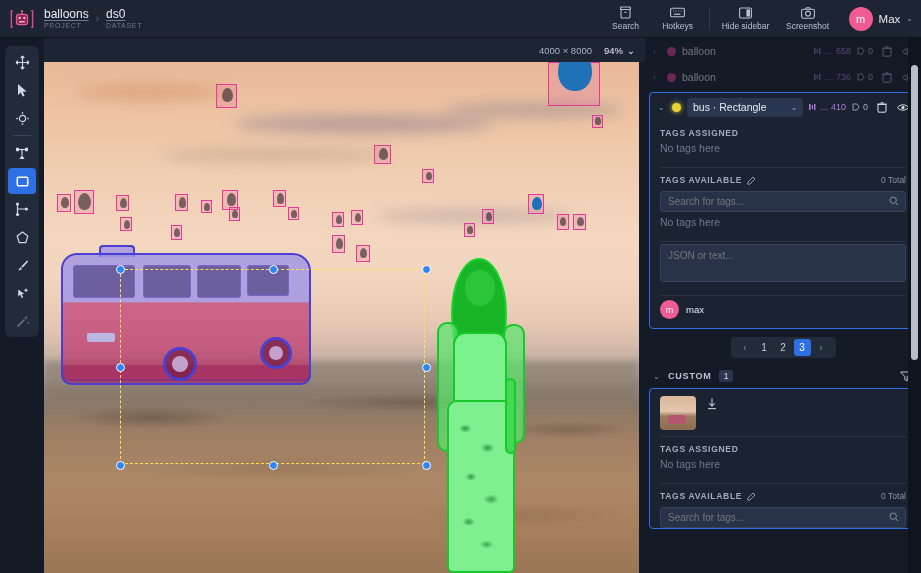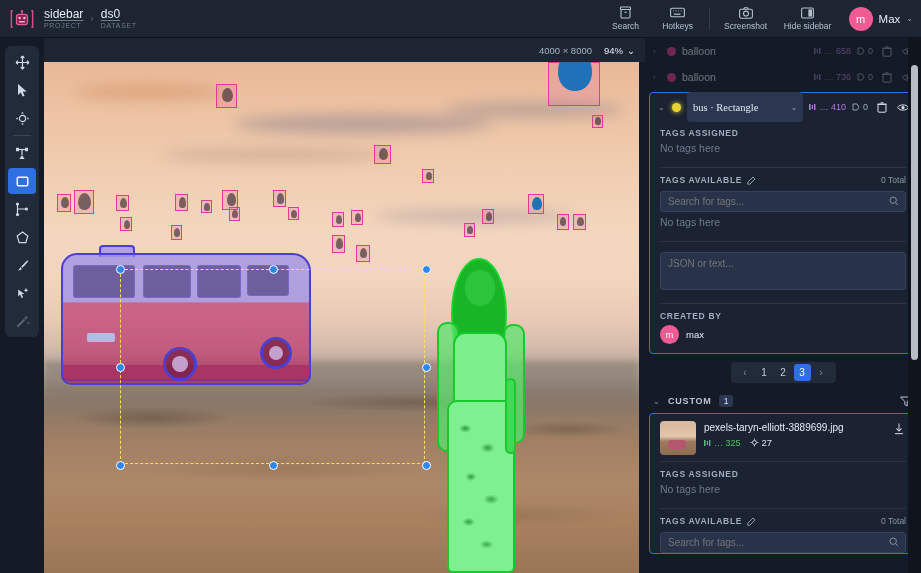--- a/index.html
+++ b/index.html
@@ -230,21 +230,21 @@
     padding: 0 6px 0 8px; gap: 6px; cursor: pointer;
   }
   .obj-row.dimmed { opacity: .42; }
   .twisty { font-size: 8px; color: #8b96a6; width: 8px; }
   .dot { width: 9px; height: 9px; border-radius: 50%; }
   .obj-name {
     flex: 1; font-size: 10.5px; color: #dfe6ef;
   }
   .obj-select {
     flex: 1; display: flex; align-items: center; justify-content: space-between;
-    background: #2b3750; border-radius: 4px; padding: 0 6px; height: 30px; font-family: Liberation Serif, serif;
+    background: #2b3750; border-radius: 4px; padding: 0 6px; height: 19px;
   }
   .obj-select .nm { font-size: 10.5px; color: #e4eaf2; }
   .meta-id { font-size: 9px; color: #b07ae0; display: flex; align-items: center; gap: 3px; }
   .meta-ct { font-size: 9px; color: #9fabbb; display: flex; align-items: center; gap: 3px; }
   .icon-btn { width: 15px; height: 15px; display: flex; align-items: center; justify-content: center; color: #9fabbb; cursor: pointer; }
 
   .card {
     margin: 0 4px; border: 1px solid #2f6fe4; border-radius: 4px;
     background: #1b2333;
   }
@@ -266,21 +266,21 @@
   .search-wrap .mag {
     position: absolute; right: 17px; top: 11px; color: #8590a1; font-size: 10px; pointer-events: none;
   }
   .kv {
     display: flex; justify-content: space-between; align-items: center;
     padding: 3px 10px 0; font-size: 10.5px;
   }
   .kv .k { color: #b9c3d0; }
   .kv .v { color: #dde4ed; }
   .ta {
-    width: calc(100% - 20px); margin: 10px 10px 9px; height: 38px;
+    width: calc(100% - 20px); margin: 2px 10px 9px; height: 38px;
     background: #28334a; border: 1px solid #36425c; border-radius: 3px;
     color: #8d99ab; font-size: 10px; padding: 5px 7px; resize: none;
     font-family: "Liberation Sans", sans-serif;
   }
   .creator { display: flex; align-items: center; gap: 7px; padding: 4px 10px 9px; }
   .av-sm {
     width: 19px; height: 19px; border-radius: 50%; background: #ef5b92;
     color: #fff; font-size: 9px; display: flex; align-items: center; justify-content: center;
   }
   .cr-name { font-size: 9.5px; color: #e2e9f2; line-height: 1.25; }
@@ -352,21 +352,21 @@
           <circle cx="13" cy="3.5" r="1.2" fill="#e75a96"></circle>
           <circle cx="10.4" cy="11" r="1.4" fill="#f7b6d2"></circle>
           <circle cx="15.6" cy="11" r="1.4" fill="#f7b6d2"></circle>
           <rect x="9.8" y="14.2" width="6.4" height="1.5" rx="0.6" fill="#f7b6d2"></rect>
         </svg>
       </span>
     </div>
 
     <div class="crumbs">
       <div class="crumb">
-        <span class="crumb-name">sidebar</span>
+        <span class="crumb-name">balloons</span>
         <span class="crumb-sub">PROJECT</span>
       </div>
       <span class="crumb-sep">›</span>
       <div class="crumb">
         <span class="crumb-name">ds0</span>
         <span class="crumb-sub">DATASET</span>
       </div>
     </div>
 
     <div class="topbar-right">
@@ -389,36 +389,36 @@
               <line x1="8.2" y1="4" x2="9" y2="4" stroke="#b6c1cf" stroke-width="1.2"></line>
               <line x1="10.8" y1="4" x2="11.6" y2="4" stroke="#b6c1cf" stroke-width="1.2"></line>
               <line x1="4" y1="7.2" x2="10.4" y2="7.2" stroke="#b6c1cf" stroke-width="1.2"></line>
             </svg>
         </span>
         <span class="tb-label">Hotkeys</span>
       </div>
       <div class="tb-divider"></div>
       <div class="tb-item wide">
         <span class="tb-icon">
+          <svg width="13" height="12" viewBox="0 0 13 12">
+              <rect x="0.6" y="1" width="11.8" height="10" rx="1.4" stroke="#b6c1cf" fill="none" stroke-width="1.1"></rect>
+              <rect x="7.4" y="2.4" width="3.6" height="7.2" fill="#b6c1cf"></rect>
+            </svg>
+        </span>
+        <span class="tb-label">Hide sidebar</span>
+      </div>
+      <div class="tb-item wide">
+        <span class="tb-icon">
           <svg width="14" height="12" viewBox="0 0 14 12">
               <rect x="0.6" y="2.2" width="12.8" height="9" rx="1.6" stroke="#b6c1cf" fill="none" stroke-width="1.1"></rect>
               <path d="M4.6 2.2 L5.5 0.8 L8.5 0.8 L9.4 2.2" stroke="#b6c1cf" fill="none" stroke-width="1.1"></path>
               <circle cx="7" cy="6.6" r="2.5" stroke="#b6c1cf" fill="none" stroke-width="1.1"></circle>
             </svg>
         </span>
         <span class="tb-label">Screenshot</span>
-      </div>
-      <div class="tb-item wide">
-        <span class="tb-icon">
-          <svg width="13" height="12" viewBox="0 0 13 12">
-              <rect x="0.6" y="1" width="11.8" height="10" rx="1.4" stroke="#b6c1cf" fill="none" stroke-width="1.1"></rect>
-              <rect x="7.4" y="2.4" width="3.6" height="7.2" fill="#b6c1cf"></rect>
-            </svg>
-        </span>
-        <span class="tb-label">Hide sidebar</span>
       </div>
       <div class="user-block">
         <span class="avatar">m</span>
         <span class="user-name">Max</span>
         <span class="caret">⌄</span>
       </div>
     </div>
   </div>
 
   <div class="left-rail">
@@ -778,23 +778,20 @@
               <line x1="6.6" y1="6.6" x2="9.2" y2="9.2" stroke="#8590a1" stroke-width="1"></line>
             </svg>
         </span>
       </div>
       <div class="empty-text">No tags here</div>
       <div class="divider"></div>
 
       <textarea class="ta" placeholder="JSON or text..." style=""></textarea>
       <div class="divider" style="margin-top:0;"></div>
 
-      <div class="sect">
-        <div class="sect-title">CREATED BY</div>
-      </div>
       <div class="creator">
         <span class="av-sm">m</span>
         <span>
           <div class="cr-name">max</div>
         </span>
       </div>
     </div>
 
     <div class="pager">
       <div class="pager-inner">
@@ -815,40 +812,20 @@
             <path d="M0.6 1 L11.4 1 L7.2 5.6 L7.2 10 L4.8 8.6 L4.8 5.6 Z" stroke="#b9c3d0" fill="none" stroke-width="1"></path>
           </svg>
       </span>
     </div>
 
     <div class="card">
       <div class="img-row">
         <span class="thumb">
             <i></i>
           </span>
-        <span style="flex:1;">
-          <div class="img-name">pexels-taryn-elliott-3889699.jpg</div>
-          <div class="img-meta">
-            <span class="img-id">
-              <svg width="7" height="8" viewBox="0 0 7 8">
-                  <rect x="0" y="1" width="1.6" height="6" fill="#4fbf6a"></rect>
-                  <rect x="2.8" y="2" width="1.2" height="4" fill="#4fbf6a"></rect>
-                  <rect x="5" y="1" width="1.4" height="6" fill="#4fbf6a"></rect>
-                </svg>
-              <span>… 325</span>
-            </span>
-            <span class="img-ct">
-              <svg width="9" height="9" viewBox="0 0 9 9">
-                  <circle cx="4.5" cy="4.5" r="2" stroke="#dde4ed" fill="none" stroke-width="0.9"></circle>
-                  <path d="M4.5 0.6 L4.5 1.8 M4.5 7.2 L4.5 8.4 M0.6 4.5 L1.8 4.5 M7.2 4.5 L8.4 4.5" stroke="#dde4ed" stroke-width="0.9"></path>
-                </svg>
-              <span>27</span>
-            </span>
-          </div>
-        </span>
         <span class="icon-btn">
           <svg width="10" height="12" viewBox="0 0 10 12">
               <line x1="5" y1="0.6" x2="5" y2="7.4" stroke="#c3ccd8" stroke-width="1.1"></line>
               <path d="M2.4 5.4 L5 8 L7.6 5.4" stroke="#c3ccd8" fill="none" stroke-width="1.1"></path>
               <line x1="1" y1="10.6" x2="9" y2="10.6" stroke="#c3ccd8" stroke-width="1.1"></line>
             </svg>
         </span>
       </div>
 
       <div class="divider"></div>

